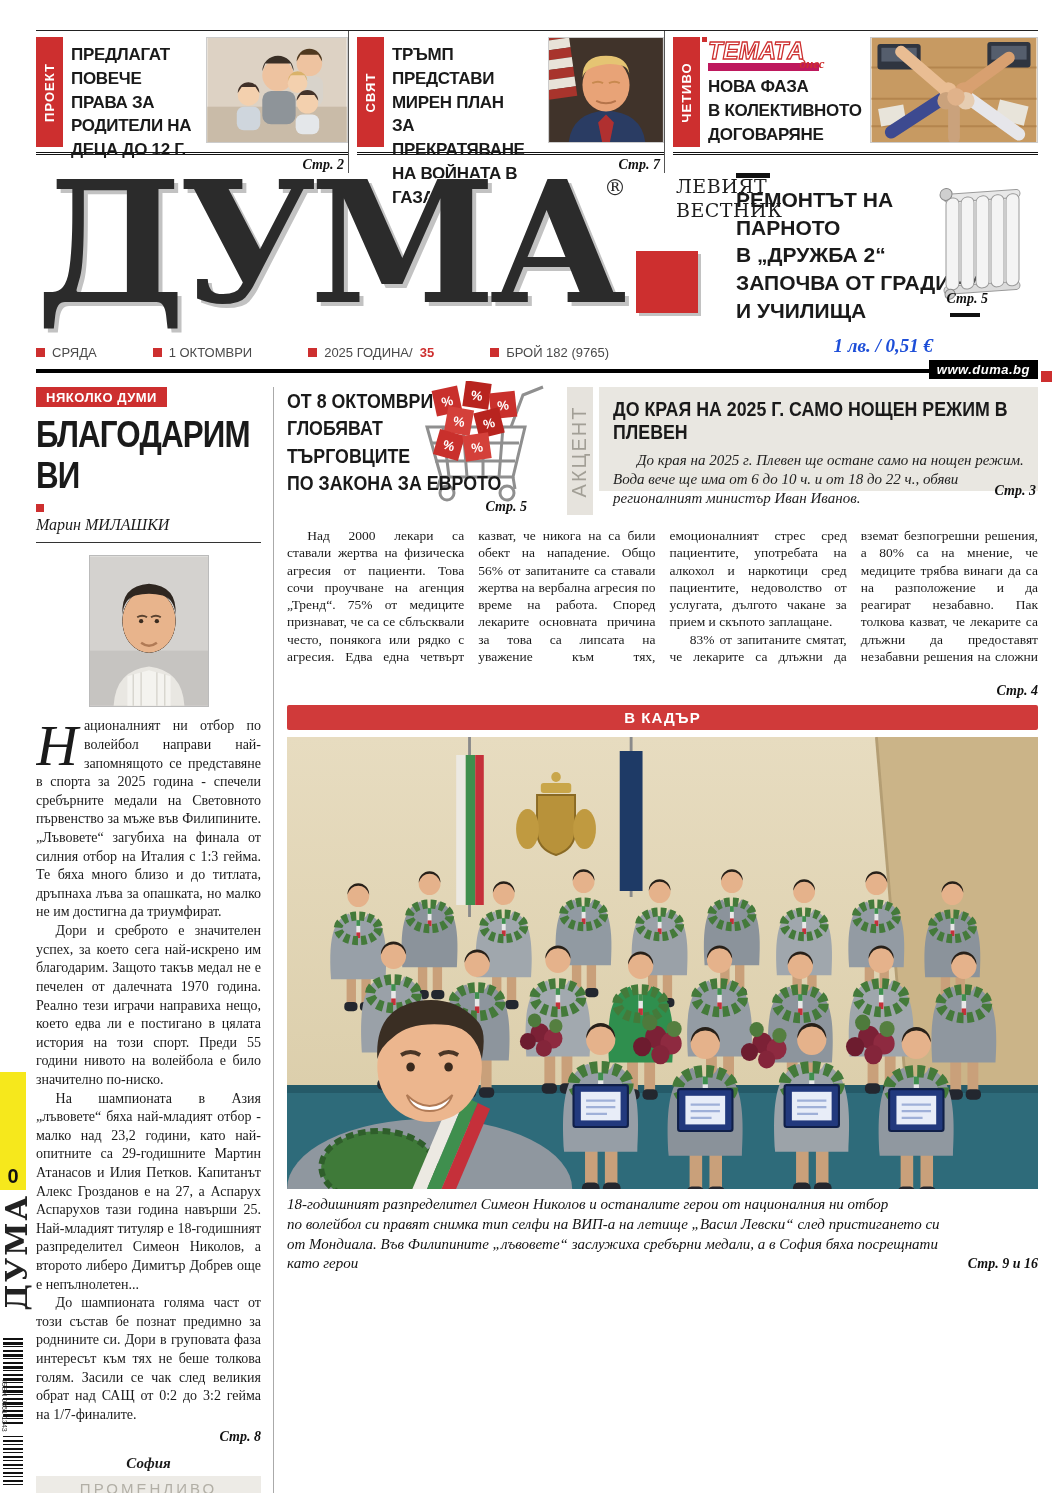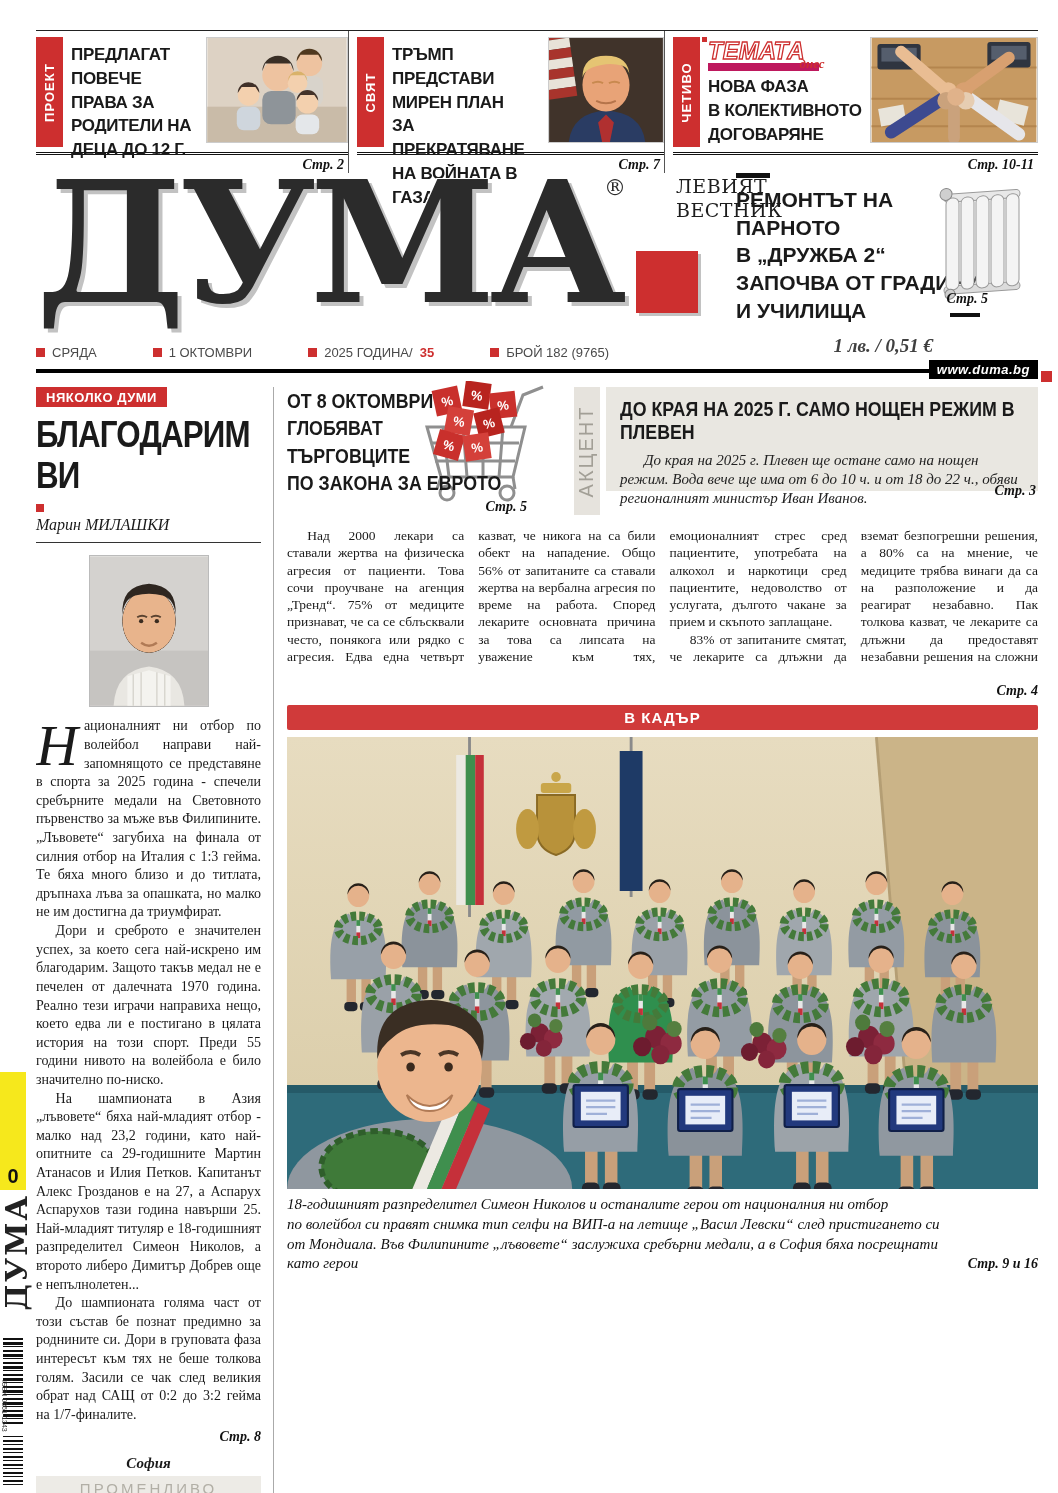--- a/index.html
+++ b/index.html
@@ -53,21 +53,21 @@
   .side-head { font:bold 21px/1.32 "Liberation Sans", sans-serif; width:250px; }
   .side-radiator { position:absolute; right:12px; top:8px; }
   .side-ref { position:absolute; right:50px; top:118px; }
   .side-ref-bar { position:absolute; right:58px; top:140px; width:30px; height:4px; background:#111; }
 
   
   .dateline { position:relative; display:flex; align-items:center; gap:56px; font:13px "Liberation Sans", sans-serif; color:#4a4a4a; height:22px; }
   .dl-item { display:flex; align-items:center; gap:7px; }
   .dl-item .bullet { width:9px; height:9px; background:#cd2f2f; }
   .dl-red { color:#cd2f2f; font-weight:bold; }
-  .price { position:absolute; right:105px; top:-6px; font:bold italic 19px "Liberation Serif", serif; color:#404040; }
+  .price { position:absolute; right:105px; top:-6px; font:bold italic 19px "Liberation Serif", serif; color:#1d4ed8; }
   .bigrule { position:relative; height:4px; background:#000; margin-top:6px; }
   .duma-bg { position:absolute; right:0; top:-9px; background:#000; color:#fff; font:bold italic 13px "Liberation Sans", sans-serif; padding:2px 8px; letter-spacing:0.5px; }
   .duma-bg-sq { position:absolute; right:-14px; top:2px; width:11px; height:11px; }
 
   
   .body-grid { display:flex; margin-top:14px; min-height:1072px; }
   .left-col { width:238px; flex:0 0 auto; padding-right:12px; border-right:1px solid #aaa; display:flex; flex-direction:column; }
   .main-col { flex:1 1 auto; padding-left:13px; position:relative; }
 
   
@@ -82,21 +82,21 @@
   .op-text p.first { text-indent:0; }
   .dropcap { float:left; font:italic 58px/0.85 "Liberation Serif", serif; padding:4px 6px 0 0; }
   .op-ref { margin:4px 0 10px; }
 
   
   .weather { margin-top:auto; padding-bottom:4px; }
   .w-city { text-align:center; font:bold italic 15px "Liberation Serif", serif; margin-bottom:4px; }
   .w-cond { background:#edebe6; color:#b2afa6; text-align:center; font:15px "Liberation Sans", sans-serif; letter-spacing:3px; padding:4px 0; margin-bottom:10px; }
 
   
-  .row1 { display:flex; gap:19px; }
+  .row1 { display:flex; gap:12px; }
   .euro { position:relative; width:268px; flex:0 0 auto; height:128px; }
   .euro-head { position:relative; z-index:2; font:bold 21px/1.3 "Liberation Sans", sans-serif; }
   .euro-cart { position:absolute; right:-4px; top:-6px; z-index:1; }
   .euro-ref { position:absolute; right:28px; bottom:0; }
   .akcent { flex:1 1 auto; display:flex; gap:6px; height:128px; }
   .ak-label { width:26px; background:#e6e3dd; display:flex; align-items:center; justify-content:center; }
   .ak-label span { transform:rotate(-90deg); font:20px "Liberation Sans", sans-serif; color:#a29f96; letter-spacing:2px; white-space:nowrap; }
   .ak-box-wrap { flex:1 1 auto; position:relative; }
   .ak-box { background:#e9e7e1; padding:10px 14px 8px; height:104px; }
   .ak-head { font:bold 21px/1.1 "Liberation Sans", sans-serif; margin-bottom:8px; }
@@ -226,21 +226,20 @@
               <path d="M150,98 L100,62" stroke="#e6e6ea" stroke-width="13"></path>
               <path d="M84,102 L84,64" stroke="#caa27c" stroke-width="12"></path>
             </g>
             <circle cx="78" cy="54" r="9" fill="#e9bd93"></circle>
               <circle cx="94" cy="54" r="9" fill="#d8a070"></circle>
             <circle cx="76" cy="64" r="9" fill="#caa27c"></circle>
               <circle cx="96" cy="64" r="9" fill="#e6cdb2"></circle>
               <circle cx="86" cy="60" r="9" fill="#e0b28a"></circle>
           </svg>
         </div>
-        <div class="pageref t-ref">Стр. 10-11</div>
       </div>
     </div>
 
     <div class="masthead">
       <div class="brand">ДУМА</div>
       <div class="brand-reg">®</div>
       <div class="brand-dot"></div>
       <div class="tagline prelines">ЛЕВИЯТ
 ВЕСТНИК</div>
 

